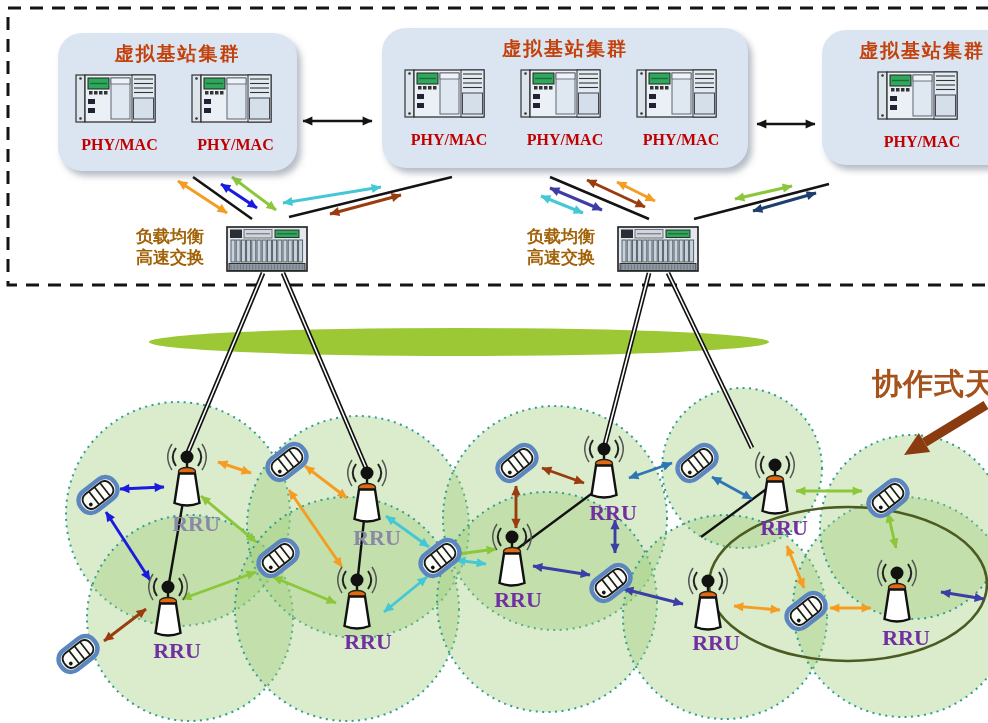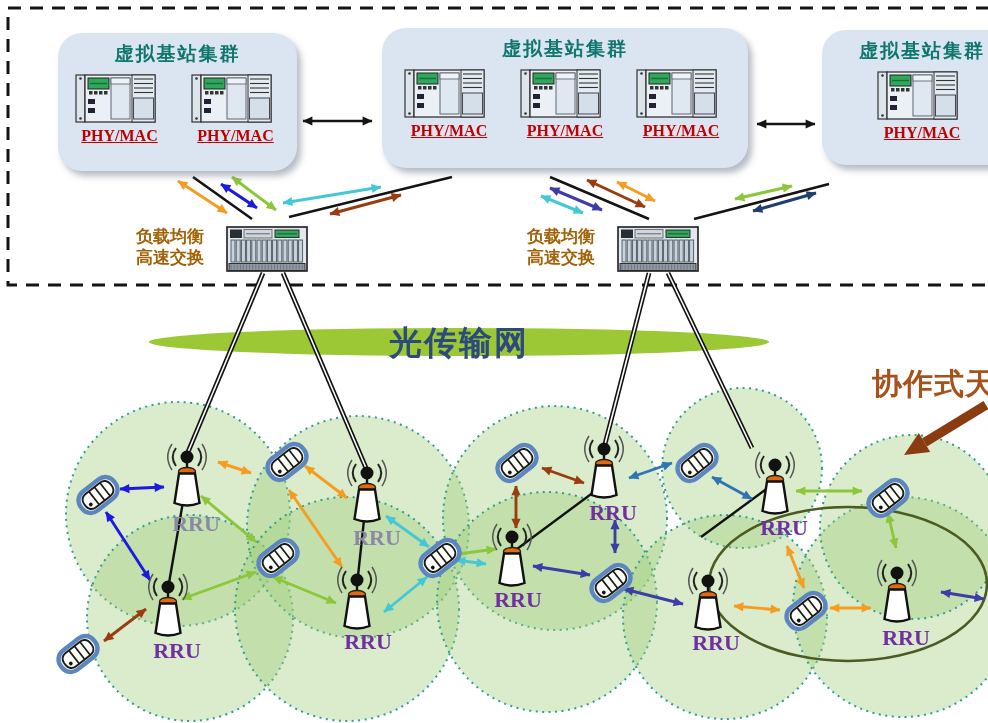--- a/index.html
+++ b/index.html
@@ -2,24 +2,24 @@
 <html><head>
 <meta charset="utf-8">
 <style>
   html,body{margin:0;padding:0;background:#fff;}
   #stage{position:relative;width:988px;height:723px;overflow:hidden;background:#fff;
          font-family:"DejaVu Sans",sans-serif;}
   #diagram{position:absolute;left:0;top:0;z-index:1;}
   .cluster{position:absolute;z-index:2;background:#dbe5f1;border-radius:24px;
            box-shadow:4px 5px 6px rgba(110,120,140,.5);
            display:flex;flex-direction:column;align-items:center;box-sizing:border-box;padding-top:8px;}
-  .cluster-title{font-weight:bold;font-size:19px;color:#0f766e;letter-spacing:2px;}
+  .cluster-title{font-weight:bold;font-size:19px;color:#c2410c;letter-spacing:2px;}
   .server-row{display:flex;flex-direction:row;justify-content:center;align-items:flex-end;margin-top:5px;}
   .server-block{display:flex;flex-direction:column;align-items:center;}
-  .phy{font-family:"Liberation Serif",serif;font-weight:bold;font-size:16px;color:#c00000;margin-top:1px;text-decoration:underline;}
+  .phy{font-family:"Liberation Serif",serif;font-weight:bold;font-size:16px;color:#c00000;margin-top:10px;}
   .sw-label{position:absolute;z-index:3;font-weight:bold;font-size:17px;line-height:21px;
             color:#a16207;text-align:left;white-space:nowrap;}
   .optical-label{position:absolute;z-index:3;font-weight:bold;font-size:33px;color:#2c4a7c;
                  width:300px;text-align:center;letter-spacing:2px;}
   .annotation-label{position:absolute;z-index:3;font-weight:bold;font-size:30px;color:#a5521c;
                     white-space:nowrap;letter-spacing:1px;}
 </style>
 </head>
 <body>
 
@@ -567,15 +567,14 @@
 
   <div class="sw-label" id="swl0" style="left: 136px; top: 226px;">
     <div>负载均衡</div>
     <div>高速交换</div>
   </div>
   <div class="sw-label" id="swl1" style="left: 527px; top: 226px;">
     <div>负载均衡</div>
     <div>高速交换</div>
   </div>
 
-  <div class="optical-label" id="optlabel" style="left: 309px; top: 321px; color: rgb(44, 74, 124);">光传输网</div>
   <div class="annotation-label" id="annlabel" style="left: 872px; top: 364px;">协作式天线</div>
 </div>
 
 </body></html>

